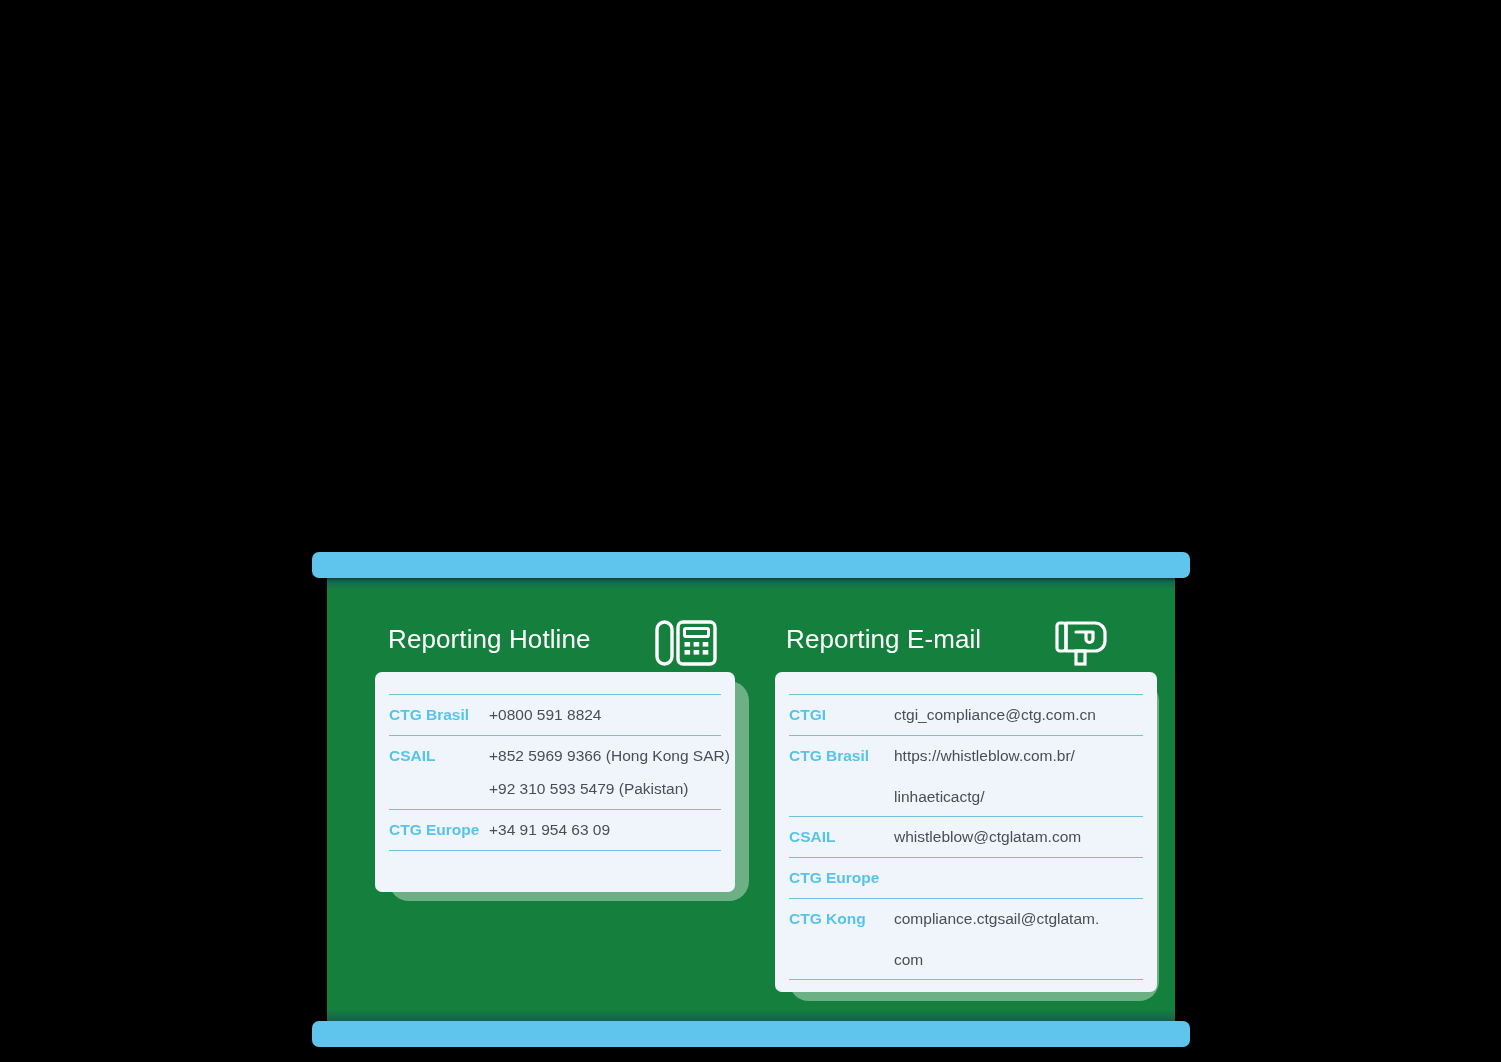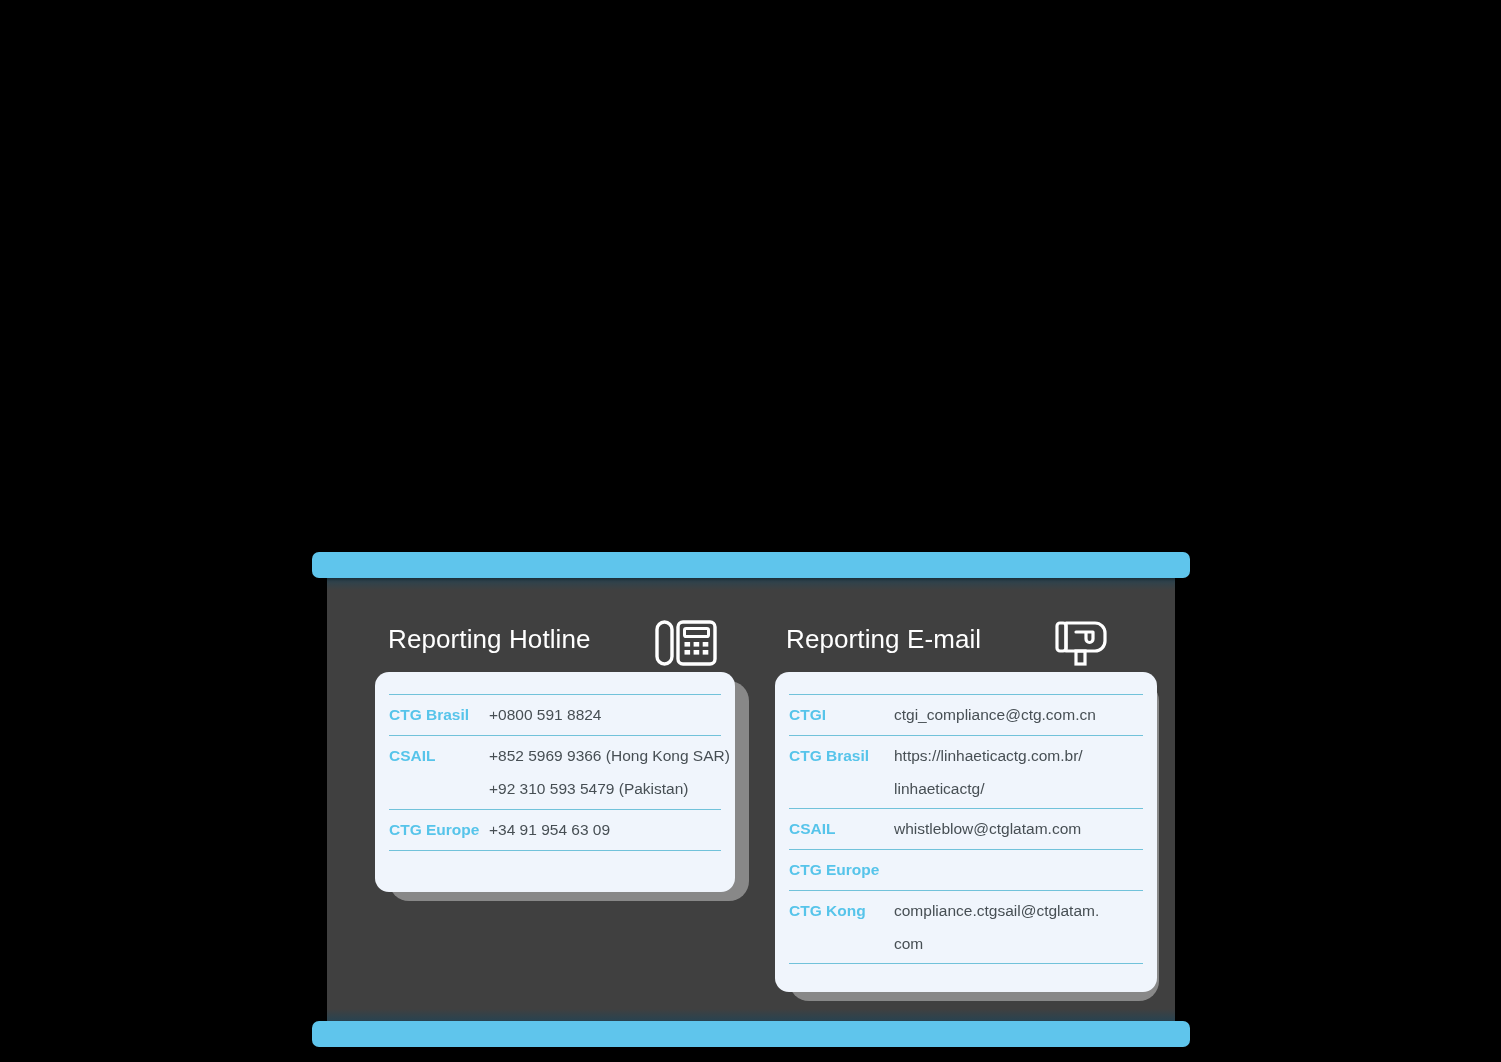--- a/index.html
+++ b/index.html
@@ -55,21 +55,21 @@
     top: 1009px;
     background: linear-gradient(to top, rgba(20,70,95,0.55), rgba(20,70,95,0.0));
   }
 
   #panel {
     position: absolute;
     left: 327px;
     top: 578px;
     width: 848px;
     height: 443px;
-    background: #404040;
+    background: #15803d;
     z-index: 2;
   }
 
   
   .column {
     position: absolute;
     top: 0;
   }
   .column.hotline { left: 25px;  width: 380px; }
   .column.email   { left: 448px; width: 390px; }
@@ -95,21 +95,21 @@
 
   
   .card-outer {
     position: absolute;
     background: rgba(255,255,255,0.38);
     border-radius: 20px;
   }
   .card-inner {
     position: absolute;
     background: #F0F5FC;
-    border-radius: 14px;
+    border-radius: 7px;
     overflow: hidden;
     text-decoration: underline;
   }
 
   .column.hotline .card-outer { left: 37px; top: 103px; width: 360px; height: 220px; }
   .column.hotline .card-inner { left: 23px; top: 94px;  width: 360px; height: 220px; }
   .column.email   .card-outer { left: 14px; top: 103px; width: 370px; height: 320px; }
   .column.email   .card-inner { left: 0px;  top: 94px;  width: 382px; height: 320px; }
 
   
@@ -142,21 +142,21 @@
   .column.email   .row .label { width: 105px; }
 
   .row .value {
     flex: 1 1 auto;
     color: #474F54;
     font-size: 15.5px;
     line-height: 21px;
     font-weight: 400;
   }
   .row .value .vline { display: block; white-space: nowrap; }
-  .row .value .vline + .vline { margin-top: 12px; }
+  .row .value .vline + .vline { margin-top: 20px; }
 
   .row.continuation { padding-top: 2px; justify-content: flex-end; }
 
   .tail-pad { height: 18px; }
 </style>
 </head>
 <body>
 
 <div id="banner">
 
@@ -239,21 +239,21 @@
             <div class="row">
               <div class="label">CTGI</div>
               <div class="value">
                 <span class="vline">ctgi_compliance@ctg.com.cn</span>
               </div>
             </div>
             <div class="rule"></div>
             <div class="row">
               <div class="label">CTG Brasil</div>
               <div class="value">
-                <span class="vline">https://linhaeticactg.com.br/</span>
+                <span class="vline">https://whistleblow.com.br/</span>
                 <span class="vline">linhaeticactg/</span>
               </div>
             </div>
             <div class="rule"></div>
             <div class="row">
               <div class="label">CSAIL</div>
               <div class="value">
                 <span class="vline">whistleblow@ctglatam.com</span>
               </div>
             </div>

